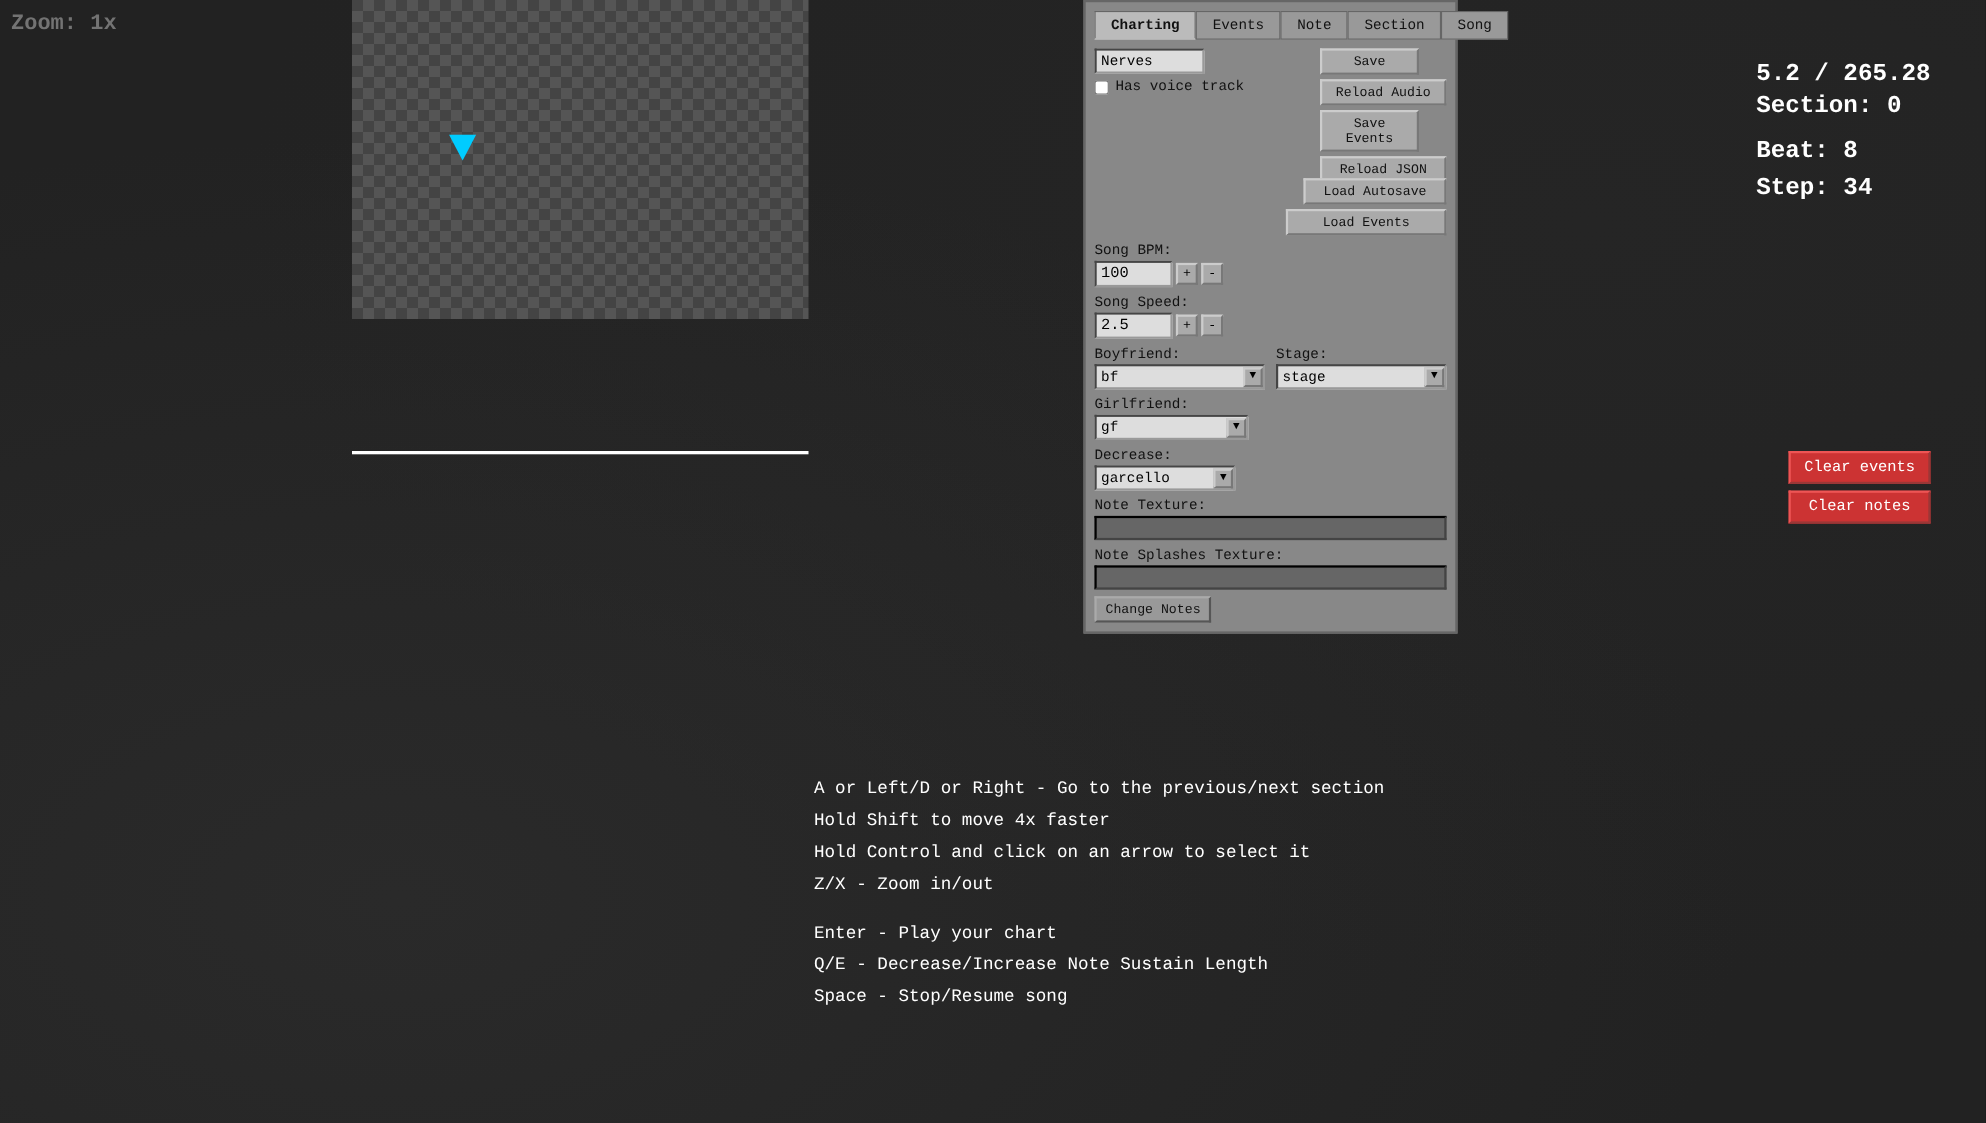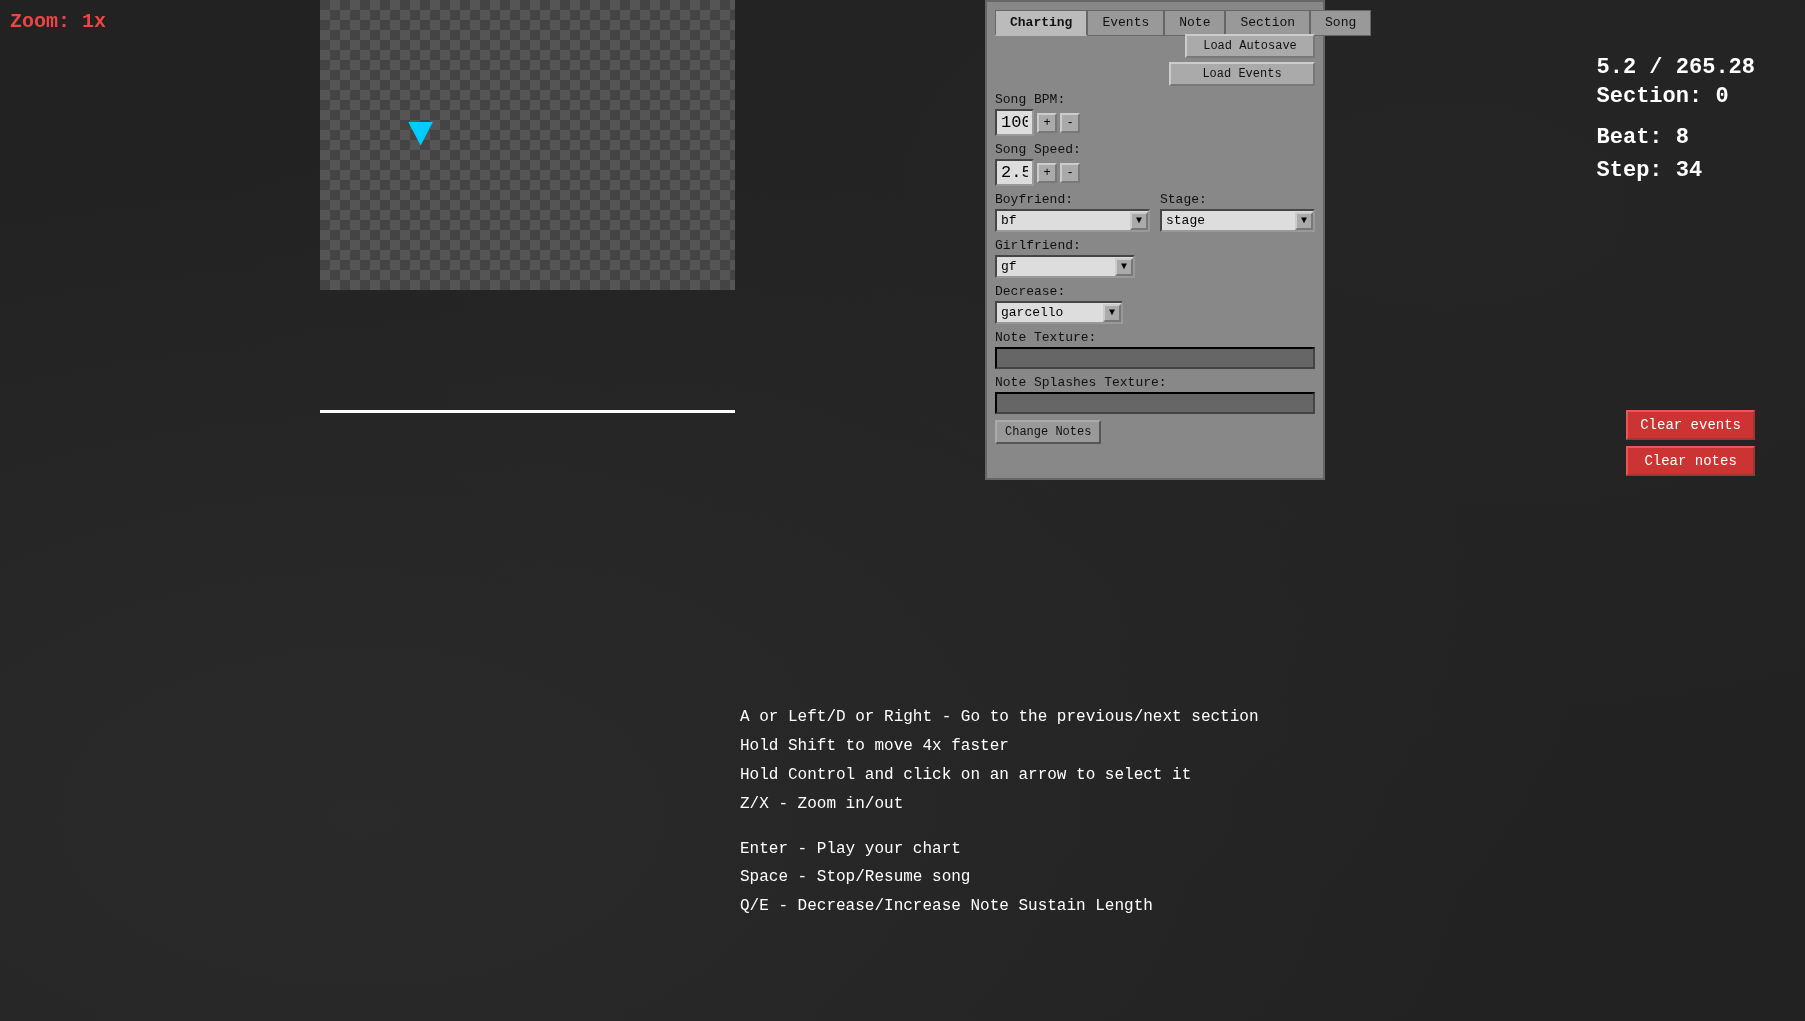--- a/index.html
+++ b/index.html
@@ -30,21 +30,21 @@
         radial-gradient(ellipse at 20% 80%, rgba(50,50,50,0.5) 0%, transparent 60%),
         radial-gradient(ellipse at 80% 20%, rgba(40,40,40,0.5) 0%, transparent 60%);
       z-index: 1;
     }
 
     
     .zoom-label {
       position: absolute;
       top: 10px;
       left: 10px;
-      color: #ef4444;
+      color: #737373;
       font-size: 20px;
       font-weight: bold;
       font-family: 'Courier New', monospace;
       z-index: 10;
     }
 
     
     .chart-area {
       position: absolute;
       top: 0;
@@ -155,25 +155,25 @@
       color: #111;
       font-family: 'Courier New', monospace;
       margin-bottom: 2px;
     }
     .number-field-row {
       display: flex;
       align-items: center;
       gap: 3px;
     }
     .number-input {
-      width: 39px;
+      width: 71px;
       background: #ddd;
       border: 2px inset #999;
       font-family: 'Courier New', monospace;
-      font-size: 17px;
+      font-size: 14px;
       padding: 2px 4px;
     }
     .plus-minus-btn {
       width: 20px;
       height: 20px;
       background: #aaa;
       border: 2px outset #ccc;
       cursor: pointer;
       font-size: 12px;
       display: flex;
@@ -381,20 +381,37 @@
   <div class="tabs">
     <div class="tab active">Charting</div>
     <div class="tab">Events</div>
     <div class="tab">Note</div>
     <div class="tab">Section</div>
     <div class="tab">Song</div>
   </div>
 
   <div class="panel-content">
 
+    <div style="display:flex; gap:8px; align-items:flex-start;">
+      <div>
+        <div style="margin-bottom:4px;">
+          <input class="song-name-input" type="text" value="Nerves" style="">
+        </div>
+        <div class="voice-track-row">
+          <input type="checkbox" style="">
+          <span class="field-label">Has voice track</span>
+        </div>
+      </div>
+      <div class="buttons-col">
+        <button class="btn btn-save">Save</button>
+        <button class="btn btn-reload">Reload Audio</button>
+        <button class="btn btn-save">Save Events</button>
+        <button class="btn btn-reload">Reload JSON</button>
+      </div>
+    </div>
 
     <div style="display:flex; flex-direction:column; gap:4px; align-items:flex-end; margin-top:-10px;">
       <button class="btn btn-reload" style="width:130px; align-self:flex-end;">Load Autosave</button>
       <button class="btn btn-reload" style="width:146px; align-self:flex-end;">Load Events</button>
     </div>
 
     <div>
       <div class="field-label">Song BPM:</div>
       <div class="number-field-row">
         <input class="number-input" type="text" value="100" style="">
@@ -481,15 +498,15 @@
   <button class="btn-clear-notes">Clear notes</button>
 </div>
 
 <div class="instructions">
   <div>A or Left/D or Right - Go to the previous/next section</div>
   <div>Hold Shift to move 4x faster</div>
   <div>Hold Control and click on an arrow to select it</div>
   <div>Z/X - Zoom in/out</div>
   <div style="height:16px;"></div>
   <div>Enter - Play your chart</div>
+  <div>Q/E - Decrease/Increase Note Sustain Length</div>
   <div>Space - Stop/Resume song</div>
-  <div>Q/E - Decrease/Increase Note Sustain Length</div>
 </div>
 
 </body></html>

